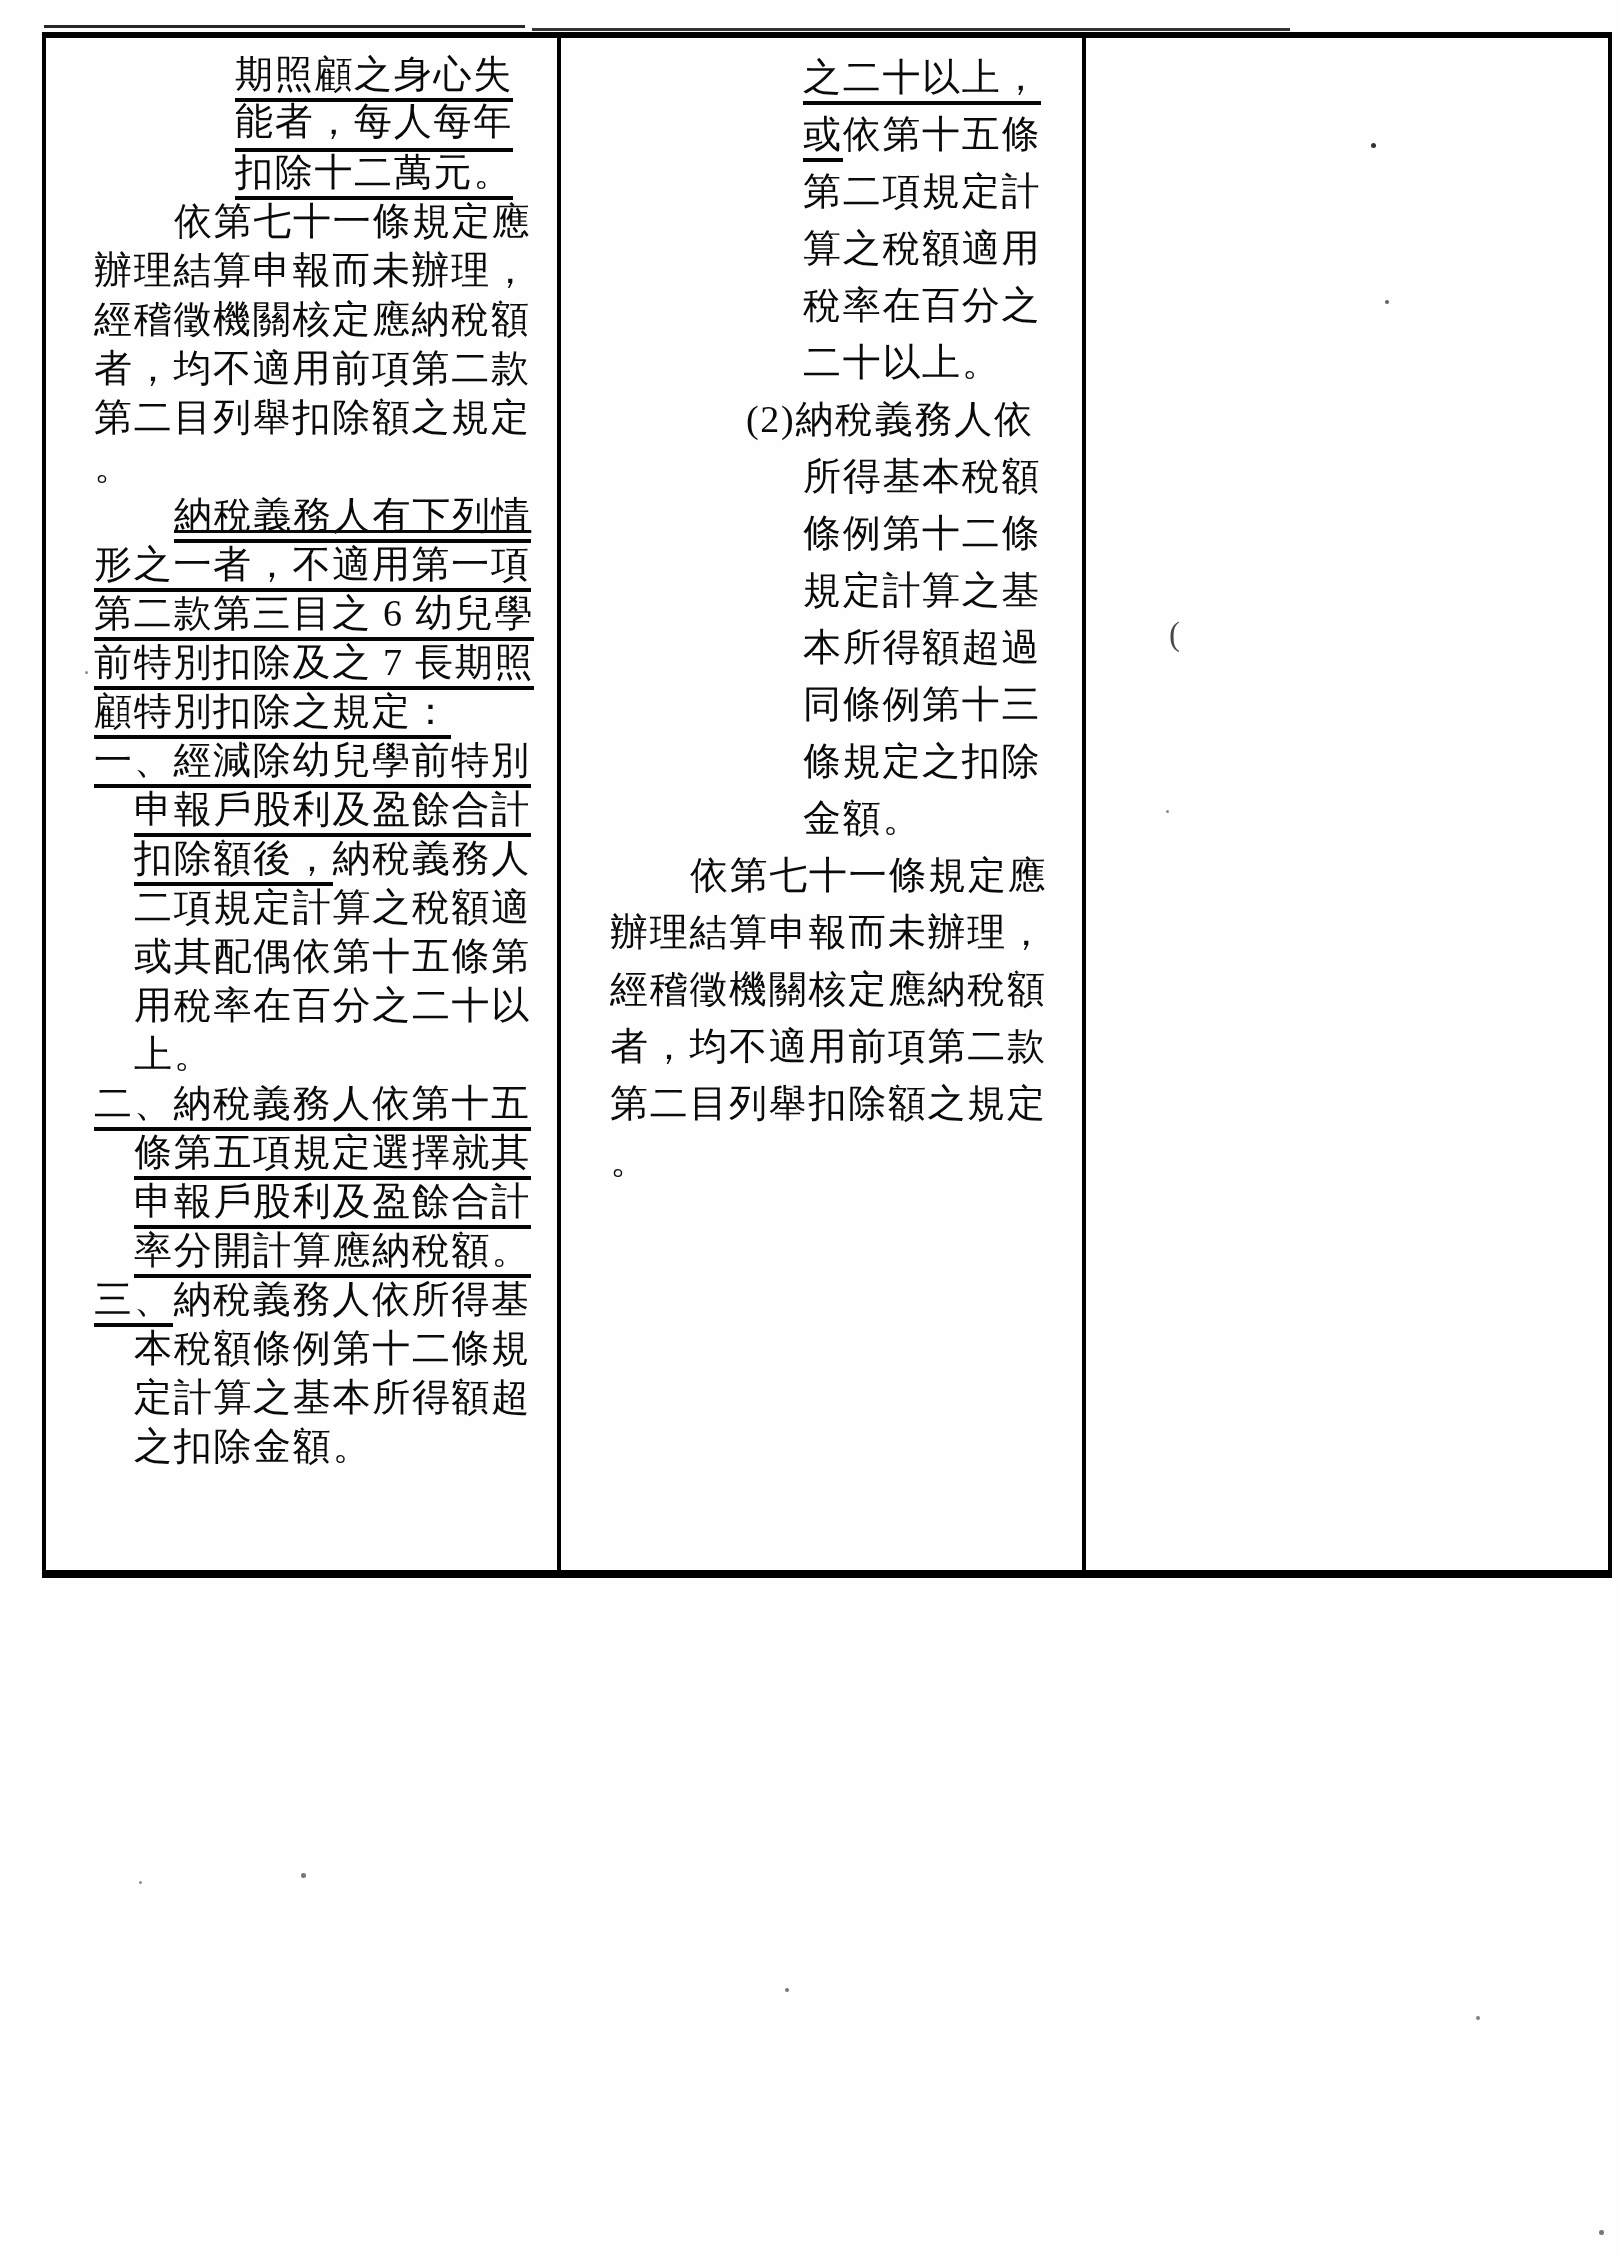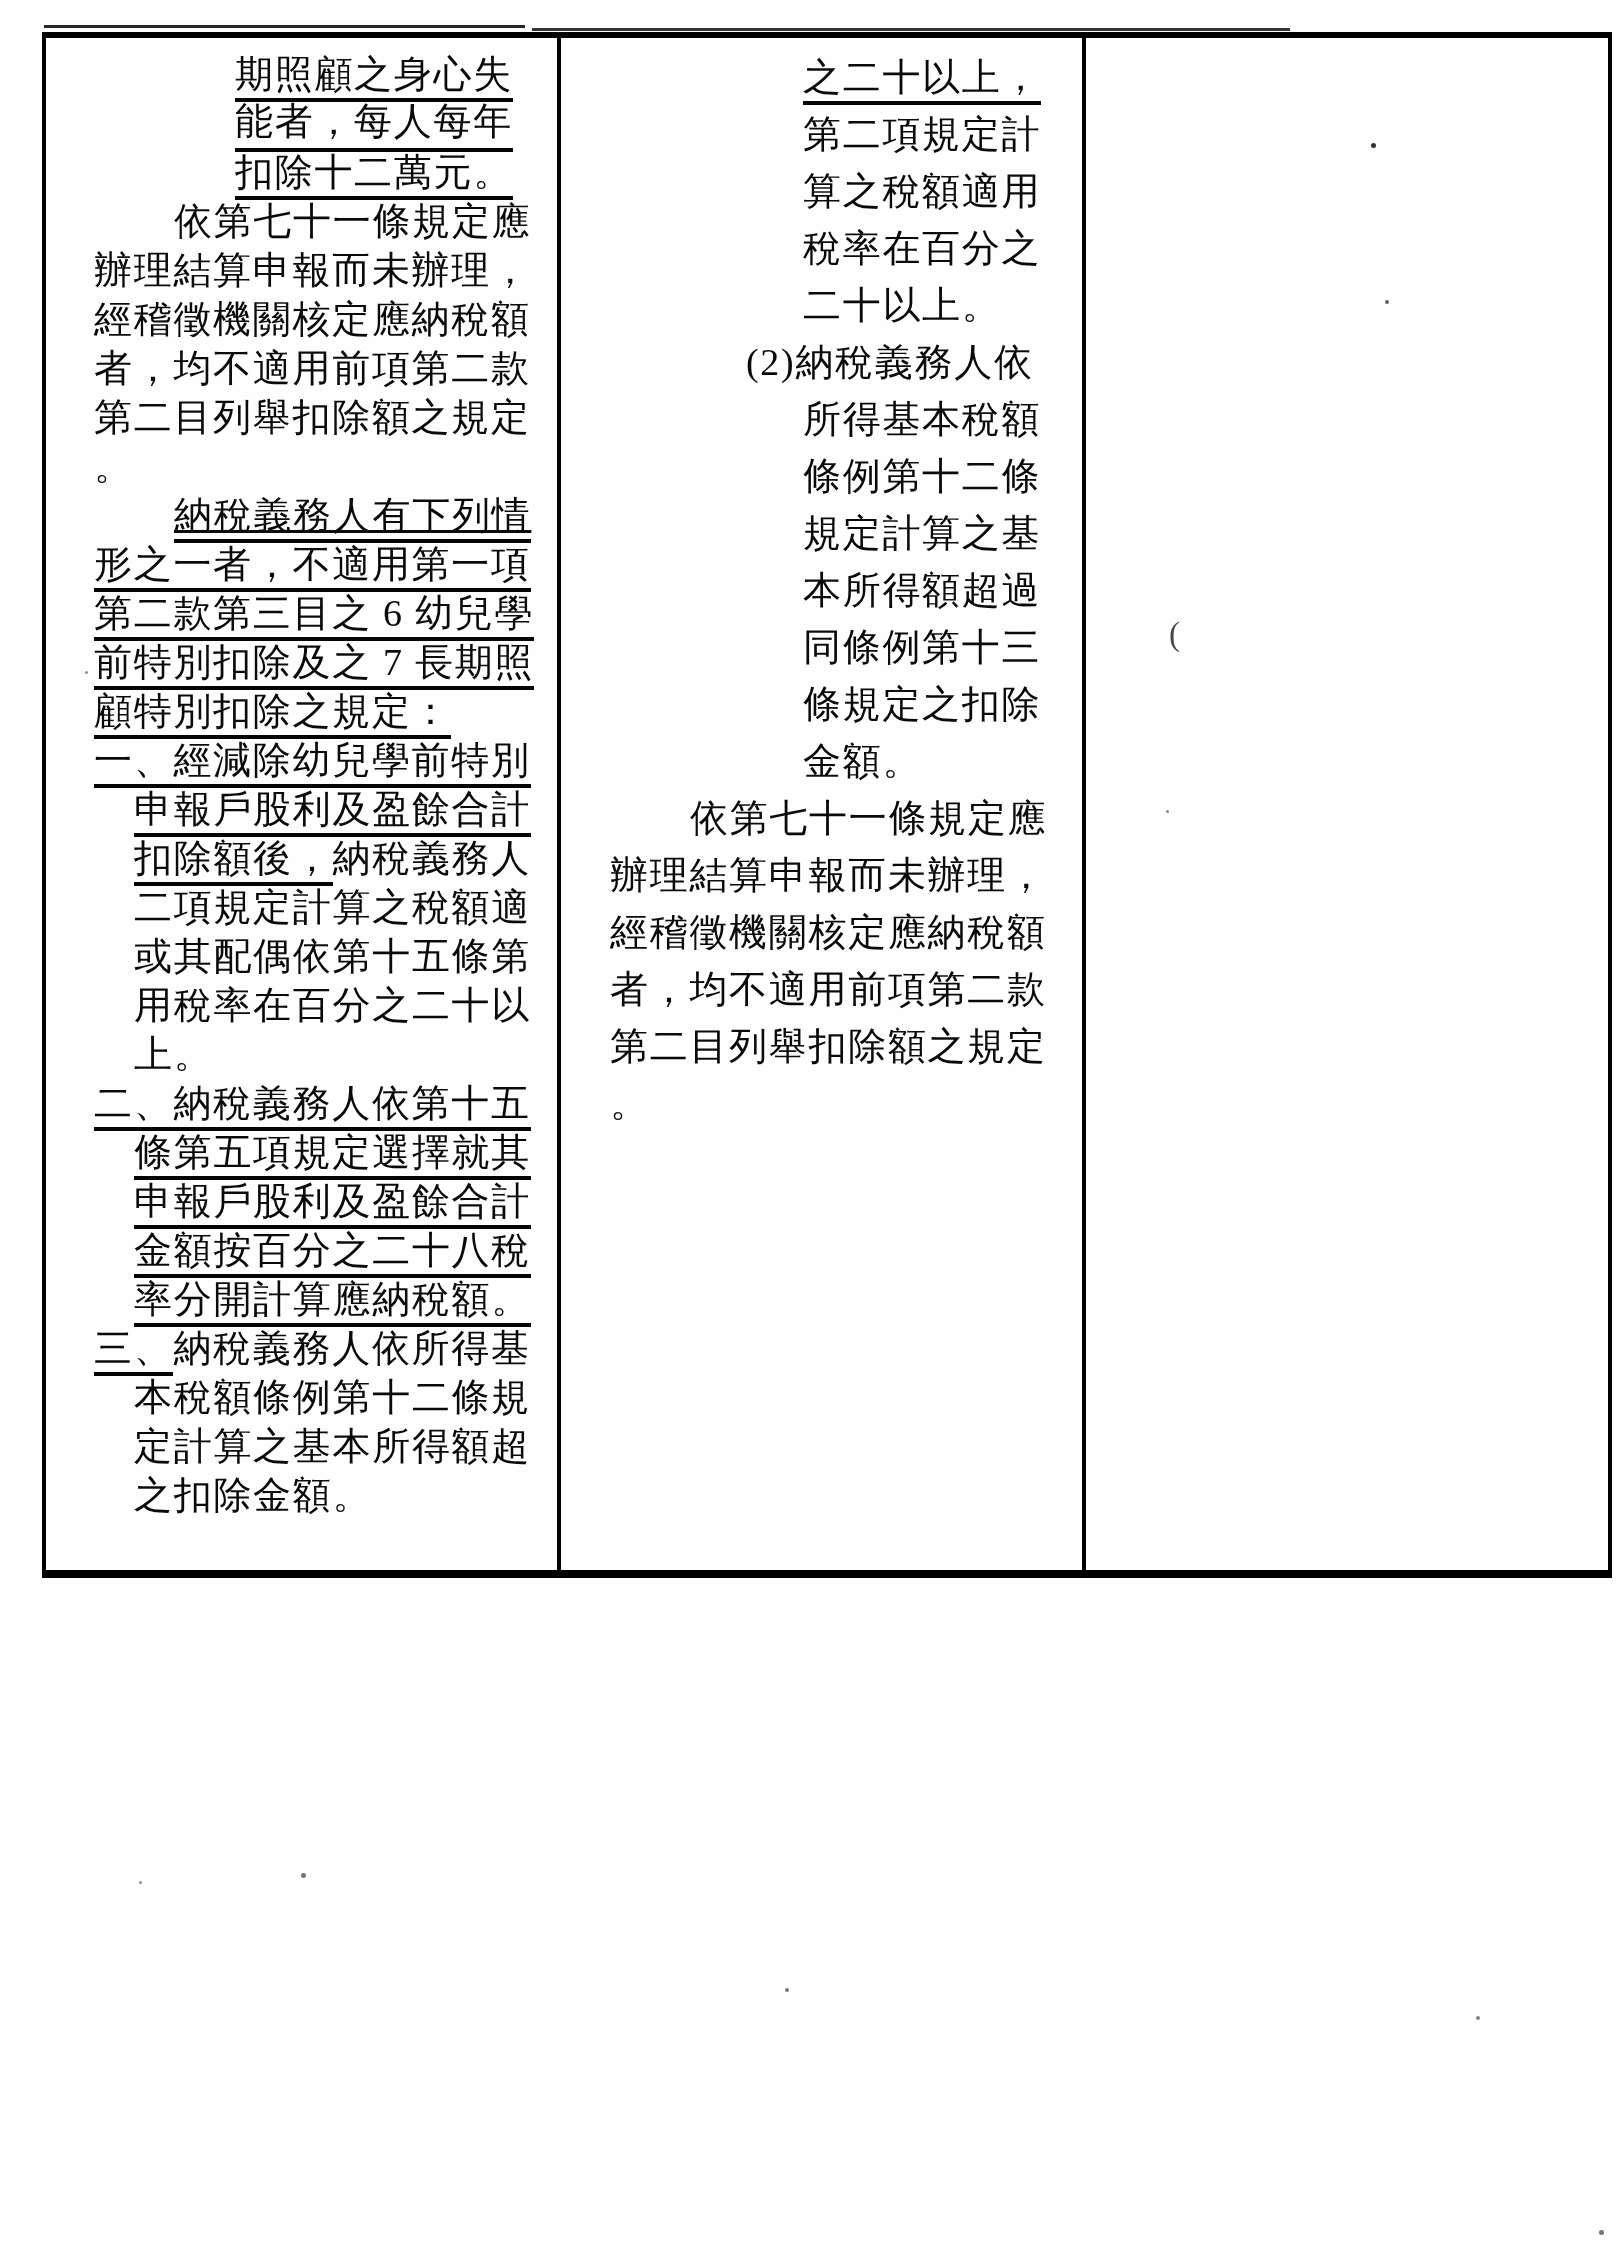--- a/index.html
+++ b/index.html
@@ -81,29 +81,29 @@
         <div class="line" style="padding-left: 0px;"><span class="seg u">一、經減除幼兒學前特別</span></div>
         <div class="line" style="padding-left: 40px;"><span class="seg u">申報戶股利及盈餘合計</span></div>
         <div class="line" style="padding-left: 40px;"><span class="seg u">扣除額後，</span><span class="seg">納稅義務人</span></div>
         <div class="line" style="padding-left: 40px;"><span class="seg">二項規定計算之稅額適</span></div>
         <div class="line" style="padding-left: 40px;"><span class="seg">或其配偶依第十五條第</span></div>
         <div class="line" style="padding-left: 40px;"><span class="seg">用稅率在百分之二十以</span></div>
         <div class="line" style="padding-left: 40px;"><span class="seg">上。</span></div>
         <div class="line" style="padding-left: 0px;"><span class="seg u">二、納稅義務人依第十五</span></div>
         <div class="line" style="padding-left: 40px;"><span class="seg u">條第五項規定選擇就其</span></div>
         <div class="line" style="padding-left: 40px;"><span class="seg u">申報戶股利及盈餘合計</span></div>
-        <div class="line" style="padding-left: 40px;"><span class="seg u">金額按百分之二十八稅</span></div>
         <div class="line" style="padding-left: 40px;"><span class="seg u">率分開計算應納稅額。</span></div>
         <div class="line" style="padding-left: 0px;"><span class="seg u">三、</span><span class="seg">納稅義務人依所得基</span></div>
         <div class="line" style="padding-left: 40px;"><span class="seg">本稅額條例第十二條規</span></div>
         <div class="line" style="padding-left: 40px;"><span class="seg">定計算之基本所得額超</span></div>
         <div class="line" style="padding-left: 40px;"><span class="seg">之扣除金額。</span></div>
       </div>
     <div class="col col-2">
         <div class="line" style="padding-left: 193px;"><span class="seg u">之二十以上，</span></div>
+        <div class="line" style="padding-left: 193px;"><span class="seg u">或</span><span class="seg">依第十五條</span></div>
         <div class="line" style="padding-left: 193px;"><span class="seg">第二項規定計</span></div>
         <div class="line" style="padding-left: 193px;"><span class="seg">算之稅額適用</span></div>
         <div class="line" style="padding-left: 193px;"><span class="seg">稅率在百分之</span></div>
         <div class="line" style="padding-left: 193px;"><span class="seg">二十以上。</span></div>
         <div class="line" style="padding-left: 136px;"><span class="seg">(2)納稅義務人依</span></div>
         <div class="line" style="padding-left: 193px;"><span class="seg">所得基本稅額</span></div>
         <div class="line" style="padding-left: 193px;"><span class="seg">條例第十二條</span></div>
         <div class="line" style="padding-left: 193px;"><span class="seg">規定計算之基</span></div>
         <div class="line" style="padding-left: 193px;"><span class="seg">本所得額超過</span></div>
         <div class="line" style="padding-left: 193px;"><span class="seg">同條例第十三</span></div>

